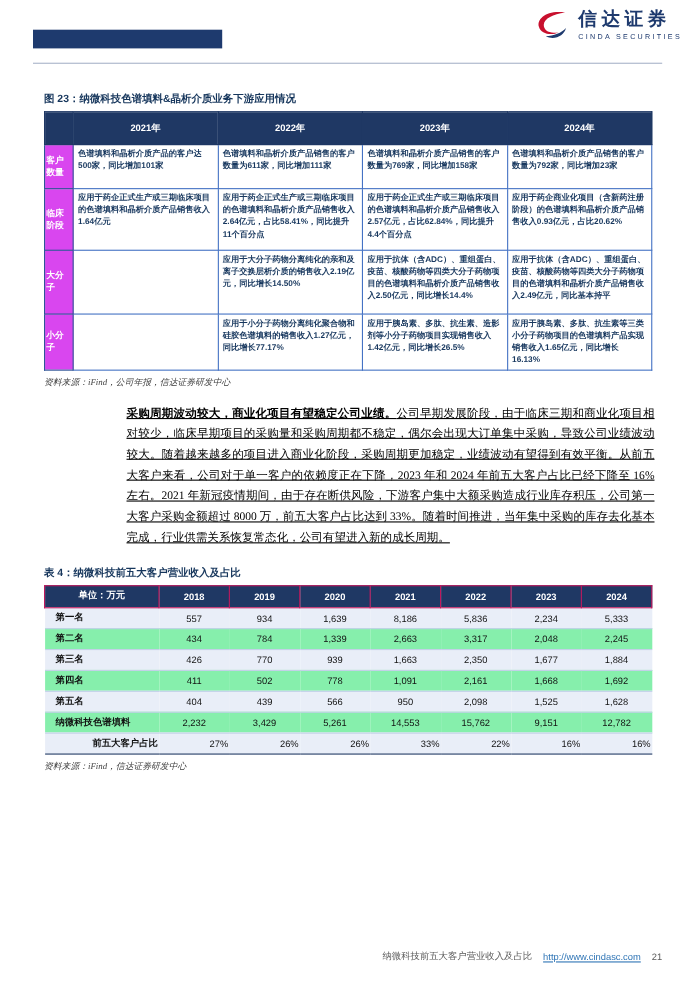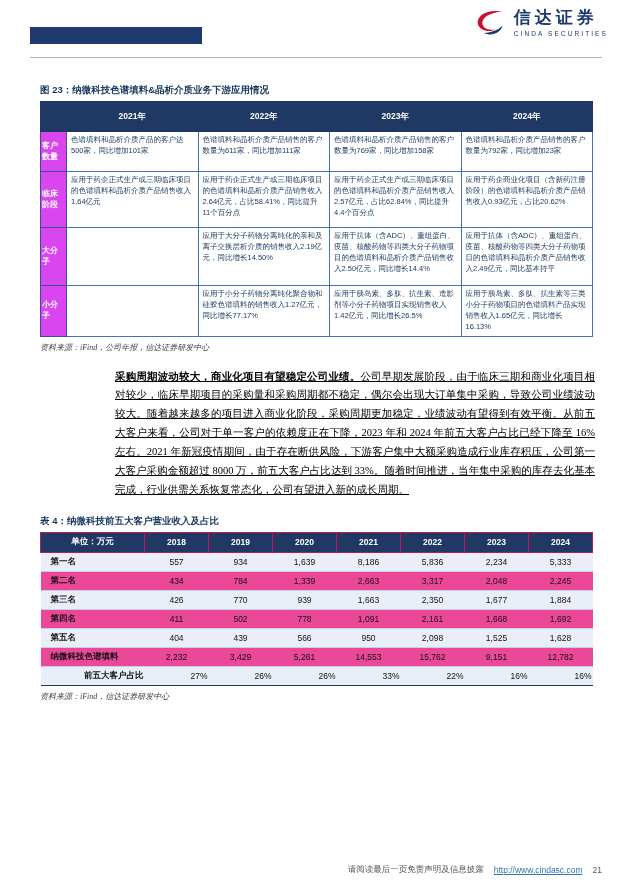--- a/index.html
+++ b/index.html
@@ -4,49 +4,49 @@
 <style>
   html,body { margin:0; padding:0; background:#ffffff; }
   .page {
     position:relative; width:632px; height:894px; background:#ffffff;
     font-family:"Liberation Sans","DejaVu Sans",sans-serif; overflow:hidden;
     margin:0 auto;
   }
   
   .topic-bar { position:absolute; left:30px; top:27px; width:172px; height:17px; background:#1E3A6E; }
   .header-rule { position:absolute; left:30px; top:57px; width:572px; height:1px; background:#A9B4C9; }
-  .logo { position:absolute; top:8px; right:24px; display:flex; align-items:center; gap:6px; }
+  .logo { position:absolute; top:8px; right:12px; display:flex; align-items:center; gap:6px; }
   .logo-icon svg { width:36px; height:30px; display:block; }
   .logo-text { display:flex; flex-direction:column; }
   .logo-cn { font-size:17px; font-weight:bold; color:#1E3A6E; letter-spacing:4px; line-height:1.1; }
   .logo-en { font-size:6.5px; color:#1E3A6E; letter-spacing:2.1px; margin-top:2px; }
   
   .content { position:absolute; top:84px; left:30px; width:572px; }
   .fig-title, .tbl-title { margin:0 0 4px 10px; font-size:9.5px; font-weight:bold; color:#16365C; }
   
   table.fig { margin-left:10px; width:552px; border-collapse:collapse; table-layout:fixed; }
   table.fig th, table.fig td { box-sizing:border-box; }
   .fig th.corner { background:#1F3864; border:1px solid #1F3864; }
   .fig th.year { background:#1F3864; color:#fff; font-size:8.5px; font-weight:bold; height:30px; border:1px solid #1F3864; text-align:center; }
   .fig td.rowlabel { background:#d946ef; color:#fff; font-weight:bold; font-size:8px; text-align:left; vertical-align:middle; border:1px solid #2F5597; padding:2px 1px; line-height:1.35; }
-  .fig td.cell { border:1px solid #4472C4; vertical-align:top; padding:3px 4px; font-size:7.5px; line-height:1.45; color:#17375E; background:#fff; }
+  .fig td.cell { border:1px solid #4472C4; vertical-align:top; padding:3px 4px; font-size:7.5px; line-height:1.45; color:#17375E; background:#fff;font-weight:bold; }
   .fig tr.r0 td { height:40px; }
   .fig tr.r1 td { height:56px; }
   .fig tr.r2 td { height:58px; }
   .fig tr.r3 td { height:44px; }
   .source { margin:5px 0 0 10px; font-size:8px; font-style:italic; color:#404040; font-family:"Liberation Serif","DejaVu Serif",serif; }
   
   .para { margin:15px 7px 0 85px; width:480px; font-size:10.5px; line-height:1.8; text-align:justify; color:#000;
           font-family:"Liberation Serif","DejaVu Serif",serif;text-decoration:underline; }
   .para .lead { font-weight:bold; }
   
   .tbl-title { margin-top:15px; }
   table.t4 { margin-left:10px; width:552px; border-collapse:collapse; table-layout:fixed; font-size:8.5px; }
   .t4 th { background:#1F3864; color:#fff; height:17px; font-weight:bold; border:1px solid #be185d; text-align:center; }
-  .t4 td { height:16px; text-align:center; border-bottom:1px solid #C3D1E8; color:#111; background:#ec4899; }
+  .t4 td { height:16px; text-align:center; border-bottom:1px solid #C3D1E8; color:#111; background:#86efac; }
   .t4 tbody tr:nth-child(odd) td { background:#E9EEF8; }
   .t4 tbody tr:last-child td { border-bottom:1.5px solid #1F3864;text-align:right; }
   .t4 td.lbl { text-align:left; padding-left:10px; font-weight:bold; color:#111; }
   
   .footer { position:absolute; right:30px; bottom:18px; display:flex; align-items:center; gap:10px; font-size:8.5px; color:#595959; }
   .footer a { color:#2E74B5; text-decoration:underline; cursor:pointer; }
   .footer .pg { color:#595959; }
 </style>
 </head>
 <body>
@@ -218,18 +218,18 @@
           <td>16%</td>
           <td>16%</td>
         </tr>
       </tbody>
     </table>
     <div class="source">资料来源：iFind，信达证券研发中心</div>
 
   </div>
 
   <div class="footer">
-    <span>请阅读最后一页免责声明及信息披露</span>
+    <span>纳微科技前五大客户营业收入及占比</span>
     <a href="#">http://www.cindasc.com</a>
     <span class="pg">21</span>
   </div>
 
 </div>
 
 </body></html>

